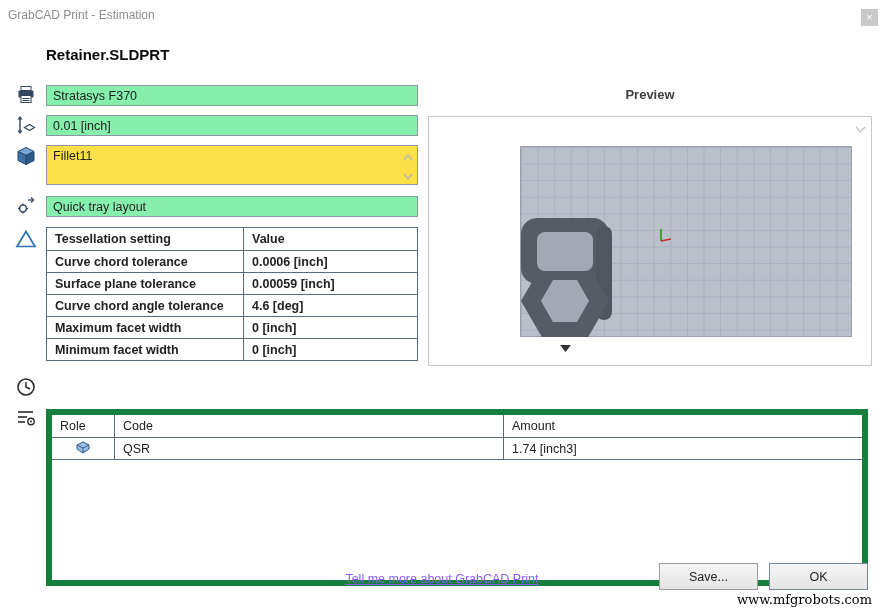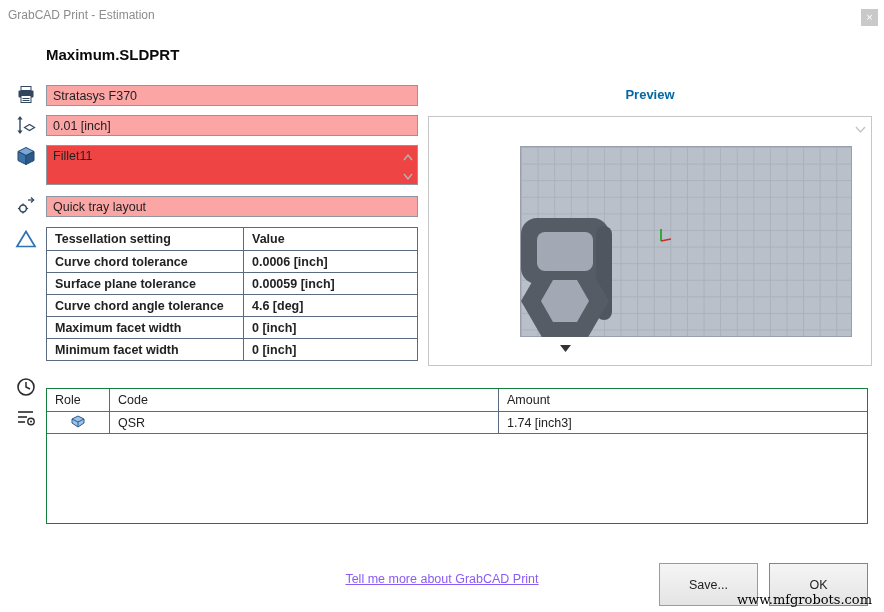--- a/index.html
+++ b/index.html
@@ -13,106 +13,106 @@
     position:absolute;right:6px;top:9px;width:17px;height:17px;background:#c9c9c9;
     color:#ffffff;font-size:11px;line-height:17px;text-align:center;cursor:pointer;
   }
   .part-title{position:absolute;left:46px;top:46px;font-size:15px;font-weight:bold;color:#0a0a0a;}
 
   .side-icon{position:absolute;left:15px;width:22px;height:22px;}
 
   .field{
     position:absolute;left:46px;width:372px;height:21px;border:1px solid #8d97a3;
     box-sizing:border-box;font-size:12.5px;font-family:"Liberation Sans",sans-serif;
-    padding:0 6px;background:#fca5a5;color:#222;line-height:19px;
+    padding:0 6px;background:#86efac;color:#222;line-height:19px;
   }
   input.field{outline:none;}
   .field-printer{top:85px;}
   .field-slice{top:115px;}
   .field-tray{top:196px;}
   .field-time{top:377px;left:46px;width:822px;}
 
   .fillet-box{
     position:absolute;left:46px;top:145px;width:372px;height:40px;border:1px solid #8d97a3;
-    box-sizing:border-box;font-size:12.5px;padding:3px 18px 3px 6px;background:#ef4444;
+    box-sizing:border-box;font-size:12.5px;padding:3px 18px 3px 6px;background:#fde047;
   }
   .spinner{position:absolute;right:3px;width:12px;height:9px;cursor:pointer;}
   .spinner-up{top:5px;}
   .spinner-down{bottom:5px;}
 
   table.tess{
     position:absolute;left:46px;top:227px;width:372px;border-collapse:collapse;
     font-size:12.5px;background:#fff;
   }
   table.tess th, table.tess td{
     border:1px solid #5a6b80;font-weight:bold;text-align:left;
     padding:2px 8px;height:17px;white-space:nowrap;
   }
   table.tess th{height:18px;}
   table.tess .col-setting{width:180px;}
 
-  .preview-label{position:absolute;left:428px;top:87px;width:444px;text-align:center;font-size:13px;font-weight:bold;color:#0369a1;}
+  .preview-label{position:absolute;left:428px;top:87px;width:444px;text-align:center;font-size:13px;font-weight:bold;color:#404040;}
   .preview-box{
     position:absolute;left:428px;top:116px;width:444px;height:250px;
     border:1px solid #c6c6c6;background:#fff;box-sizing:border-box;
   }
   .preview-chevron{position:absolute;right:4px;top:3px;cursor:pointer;}
   .tray{
     position:absolute;left:91px;top:29px;width:332px;height:191px;
     background-color:#b9c0ca;
     background-image:linear-gradient(#a9b1bd 1px,transparent 1px),
                      linear-gradient(90deg,#a9b1bd 1px,transparent 1px);
     background-size:16.6px 16.6px;
     border:1px solid #98a0ae;box-sizing:border-box;cursor:grab;
   }
   .part-svg{position:absolute;left:91px;top:29px;width:332px;height:191px;pointer-events:none;}
   .tray-arrow{position:absolute;left:131px;top:221px;cursor:pointer;}
 
   .materials-box{
-    position:absolute;left:46px;top:388px;width:822px;height:136px;
-    border:1px solid #15803d;box-sizing:border-box;background:#fff;
+    position:absolute;left:46px;top:409px;width:822px;height:177px;
+    border:6px solid #15803d;box-sizing:border-box;background:#fff;
   }
   table.mats{width:100%;border-collapse:collapse;font-size:12.5px;}
   table.mats th, table.mats td{
     border:1px solid #5a6b80;font-weight:normal;text-align:left;
     padding:2px 8px;height:17px;
   }
   table.mats th{height:18px;}
   table.mats tr > *:first-child{border-left:none;}
   table.mats tr > *:last-child{border-right:none;}
   table.mats thead th{border-top:none;}
   table.mats .col-role{width:46px;}
   table.mats .col-code{width:372px;}
   table.mats td.role-cell{text-align:center;padding:1px 4px;}
 
   .footer-link-wrap{position:absolute;left:0;top:572px;width:884px;text-align:center;font-size:12.5px;}
   .footer-link{color:#8b5cf6;text-decoration:underline;cursor:pointer;}
   .btn{
-    position:absolute;top:563px;width:99px;height:43px;
+    position:absolute;top:563px;width:99px;height:27px;
     background:linear-gradient(#f5f5f5,#e4e4e4);border:1px solid #9b9b9b;
     font-size:12.5px;font-family:"Liberation Sans",sans-serif;color:#222;cursor:pointer;text-align:center;
   }
   .btn-save{left:659px;}
   .btn-ok{left:769px;border-color:#77889b;}
   .watermark{
     position:absolute;right:12px;top:592px;font-family:"DejaVu Serif",serif;
     font-size:13px;color:#000;
   }
 </style>
 </head>
 <body>
 
 <div class="window">
 
   <div class="titlebar-title">GrabCAD Print - Estimation</div>
   <div class="close-btn">
     <span>×</span>
   </div>
 
-  <div class="part-title">Maximum.SLDPRT</div>
+  <div class="part-title">Retainer.SLDPRT</div>
 
   <div class="side-icon" style="top:84px;">
     <svg width="22" height="22" viewBox="0 0 22 22">
       <rect x="6" y="2.5" width="10" height="4" fill="#fff" stroke="#32475e"></rect>
       <rect x="3.5" y="6.5" width="15" height="7" rx="1" fill="#32475e"></rect>
       <rect x="6" y="11.5" width="10" height="7" fill="#fff" stroke="#32475e"></rect>
       <line x1="7.5" y1="14.5" x2="14.5" y2="14.5" stroke="#32475e"></line>
       <line x1="7.5" y1="16.5" x2="14.5" y2="16.5" stroke="#32475e"></line>
     </svg>
   </div>

